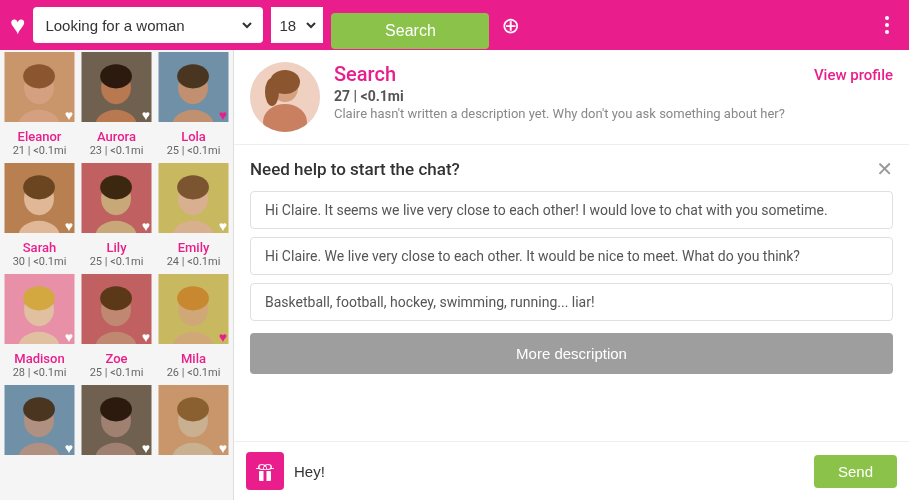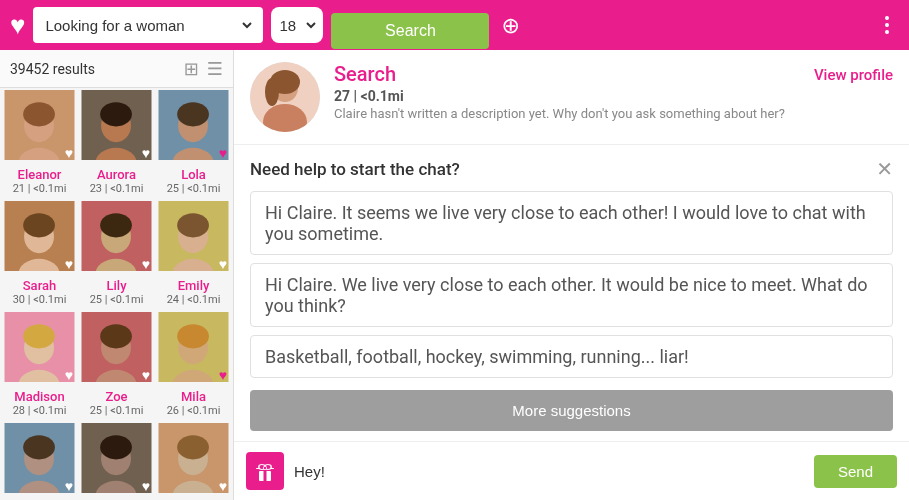--- a/index.html
+++ b/index.html
@@ -32,21 +32,21 @@
       border: none;
       outline: none;
       font-size: 15px;
       color: #333;
       background: transparent;
       width: 100%;
       cursor: pointer;
     }
     .age-select-wrapper {
       background: white;
-      border-radius: 8px;
+      border-radius: 0;
       display: flex;
       align-items: center;
       padding: 0 4px;
       height: 36px;
       flex: 0 0 52px;
     }
     .age-select-wrapper select {
       border: none;
       outline: none;
       font-size: 15px;
@@ -241,21 +241,21 @@
       color: #999;
       font-size: 20px;
       cursor: pointer;
       line-height: 1;
     }
     .suggestion-item {
       border: 1px solid #e0e0e0;
       border-radius: 4px;
       padding: 10px 14px;
       margin-bottom: 8px;
-      font-size: 18px;
+      font-size: 14px;
       color: #555;
       cursor: pointer;
       background: white;
     }
     .more-suggestions-btn {
       width: 100%;
       background: #9e9e9e;
       color: white;
       border: none;
       border-radius: 4px;
@@ -327,27 +327,20 @@
   <div class="more-icon">
     <div class="more-dot"></div>
     <div class="more-dot"></div>
     <div class="more-dot"></div>
   </div>
 </header>
 
 <div class="main-container">
 
   <aside class="sidebar">
-    <div class="sidebar-toolbar">
-      <span class="results-count">39452 results</span>
-      <div class="view-icons">
-        <span class="view-icon">⊞</span>
-        <span class="view-icon">☰</span>
-      </div>
-    </div>
 
     <div class="grid-container" id="profiles-grid">
 
     <div style="display: flex; flex-direction: column;">
           <div class="profile-thumb"><svg width="100%" height="70" viewBox="0 0 75 75">
               <rect width="75" height="75" fill="#c9956b"></rect>
               <ellipse cx="37" cy="38" rx="16" ry="18" fill="#d4a080"></ellipse>
               <ellipse cx="37" cy="26" rx="17" ry="13" fill="#8b5530"></ellipse>
               <ellipse cx="37" cy="78" rx="22" ry="16" fill="#d4a080"></ellipse>
             </svg><span class="heart-badge">♥</span></div>
@@ -505,21 +498,21 @@
     <div class="chat-suggestions">
       <div class="suggestions-header">
         <span class="suggestions-title">Need help to start the chat?</span>
         <span class="close-btn">✕</span>
       </div>
 
       <div class="suggestion-item">Hi Claire. It seems we live very close to each other! I would love to chat with you sometime.</div>
       <div class="suggestion-item">Hi Claire. We live very close to each other. It would be nice to meet. What do you think?</div>
       <div class="suggestion-item">Basketball, football, hockey, swimming, running... liar!</div>
 
-      <button class="more-suggestions-btn">More suggestions</button>
+      <button class="more-suggestions-btn">More description</button>
     </div>
 
     <div class="chat-input-row">
       <div class="gift-icon-wrapper">
         <svg width="24" height="24" viewBox="0 0 24 24">
 
           <rect x="3" y="9" width="18" height="3" rx="1" fill="white"></rect>
           <rect x="6" y="12" width="12" height="10" rx="1" fill="white"></rect>
           <rect x="10.5" y="9" width="3" height="13" fill="#e91e8c"></rect>
           <rect x="3" y="9" width="18" height="3" rx="1" fill="white" opacity="0.5"></rect>

